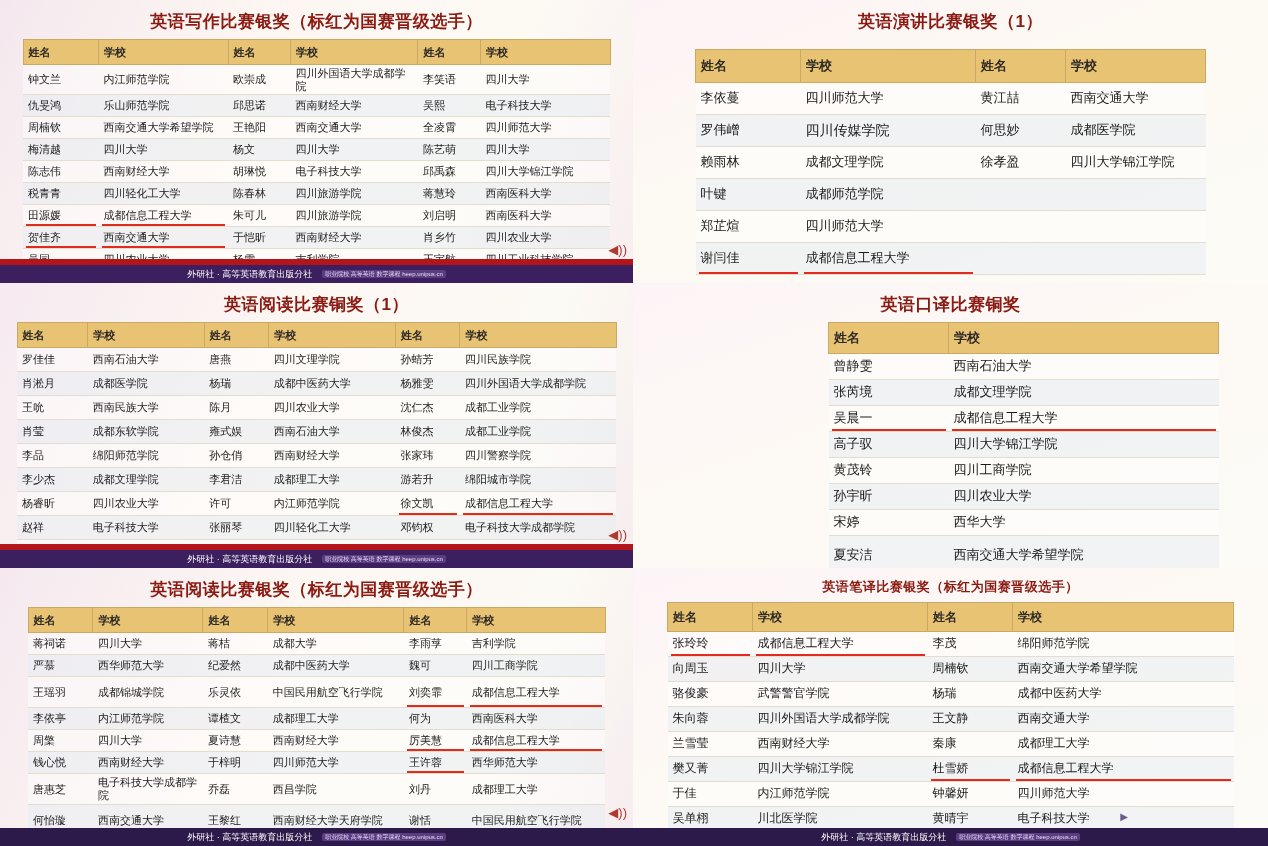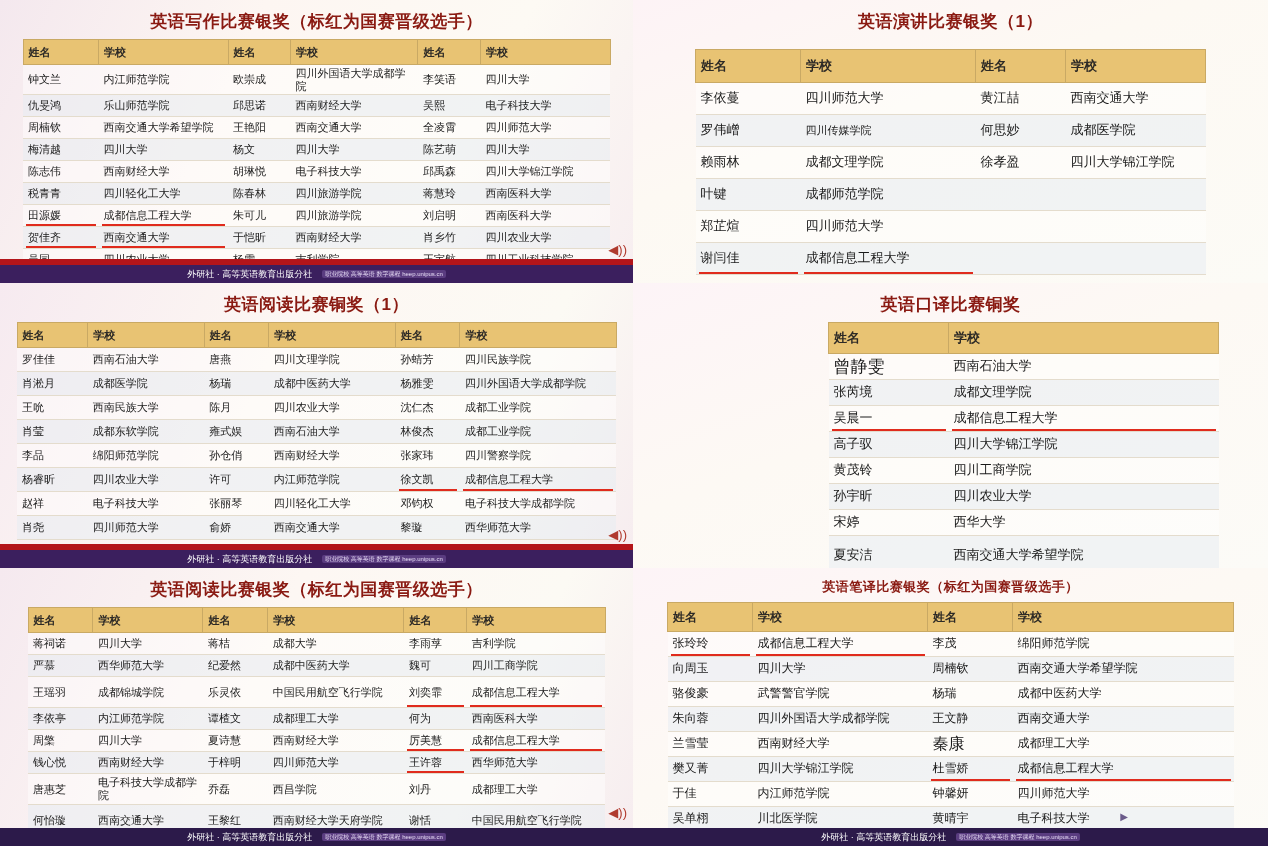--- a/index.html
+++ b/index.html
@@ -236,21 +236,21 @@
       </thead>
       <tbody>
         <tr>
             <td style="font-size:13px;height:27px">李依蔓</td>
             <td style="font-size:13px">四川师范大学</td>
             <td style="font-size:13px">黄江喆</td>
             <td style="font-size:13px">西南交通大学</td>
           </tr>
         <tr>
             <td style="font-size:13px;height:27px">罗伟嶒</td>
-            <td style="font-size:11px">四川传媒学院</td>
+            <td style="font-size:14px">四川传媒学院</td>
             <td style="font-size:13px">何思妙</td>
             <td style="font-size:13px">成都医学院</td>
           </tr>
         <tr>
             <td style="font-size:13px;height:27px">赖雨林</td>
             <td style="font-size:13px">成都文理学院</td>
             <td style="font-size:13px">徐孝盈</td>
             <td style="font-size:13px">四川大学锦江学院</td>
           </tr>
         <tr>
@@ -331,20 +331,28 @@
           </tr>
         <tr>
             <td style="height:19px">李品</td>
             <td>绵阳师范学院</td>
             <td>孙仓俏</td>
             <td>西南财经大学</td>
             <td>张家玮</td>
             <td>四川警察学院</td>
           </tr>
         <tr>
+            <td style="height:19px">李少杰</td>
+            <td>成都文理学院</td>
+            <td>李君洁</td>
+            <td>成都理工大学</td>
+            <td>游若升</td>
+            <td>绵阳城市学院</td>
+          </tr>
+        <tr>
             <td style="height:19px">杨睿昕</td>
             <td>四川农业大学</td>
             <td>许可</td>
             <td>内江师范学院</td>
             <td class="under">徐文凯</td>
             <td class="under">成都信息工程大学</td>
           </tr>
         <tr>
             <td style="height:19px">赵祥</td>
             <td>电子科技大学</td>
@@ -380,21 +388,21 @@
           <col style="width:270px">
         </colgroup>
       <thead>
         <tr>
           <th style="font-size:13px;height:24px">姓名</th>
           <th style="font-size:13px">学校</th>
         </tr>
       </thead>
       <tbody>
         <tr>
-            <td style="font-size:17px;height:21px">曾静雯</td>
+            <td style="font-size:13px;height:21px">曾静雯</td>
             <td style="font-size:13px">西南石油大学</td>
           </tr>
         <tr>
             <td style="font-size:13px;height:21px">张芮境</td>
             <td style="font-size:13px">成都文理学院</td>
           </tr>
         <tr>
             <td class="under" style="font-size:13px;height:21px">吴晨一</td>
             <td class="under" style="font-size:13px">成都信息工程大学</td>
           </tr>
@@ -566,21 +574,21 @@
           </tr>
         <tr>
             <td style="font-size:12px;height:20px">朱向蓉</td>
             <td style="font-size:12px">四川外国语大学成都学院</td>
             <td style="font-size:12px">王文静</td>
             <td style="font-size:12px">西南交通大学</td>
           </tr>
         <tr>
             <td style="font-size:12px;height:20px">兰雪莹</td>
             <td style="font-size:12px">西南财经大学</td>
-            <td style="font-size:16px">秦康</td>
+            <td style="font-size:12px">秦康</td>
             <td style="font-size:12px">成都理工大学</td>
           </tr>
         <tr>
             <td style="font-size:12px;height:20px">樊又菁</td>
             <td style="font-size:12px">四川大学锦江学院</td>
             <td class="under" style="font-size:12px">杜雪娇</td>
             <td class="under" style="font-size:12px">成都信息工程大学</td>
           </tr>
         <tr>
             <td style="font-size:12px;height:20px">于佳</td>

